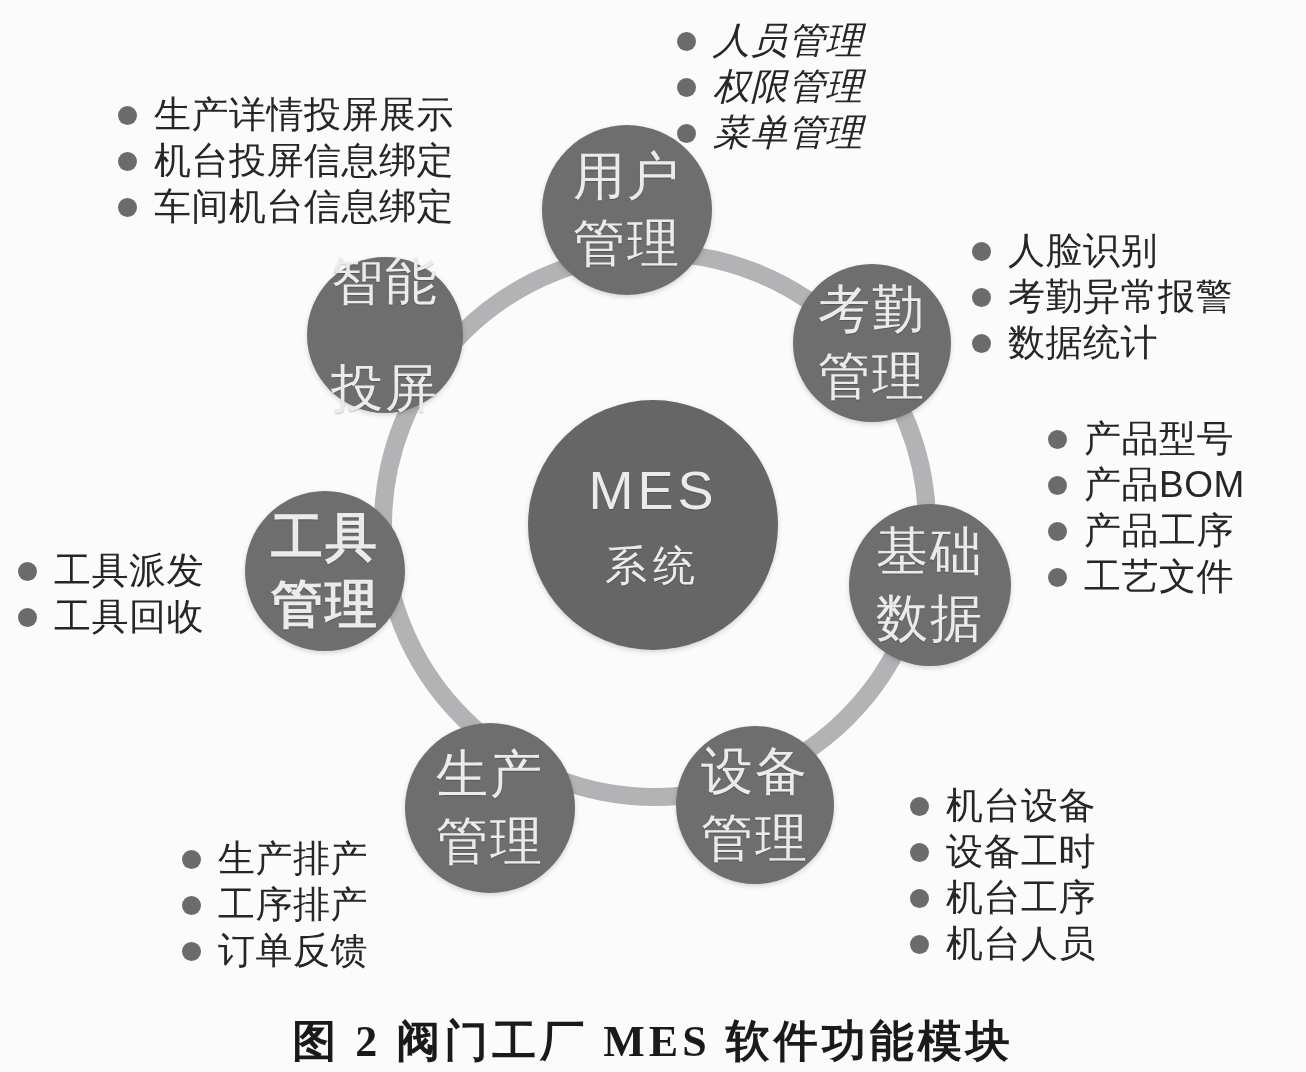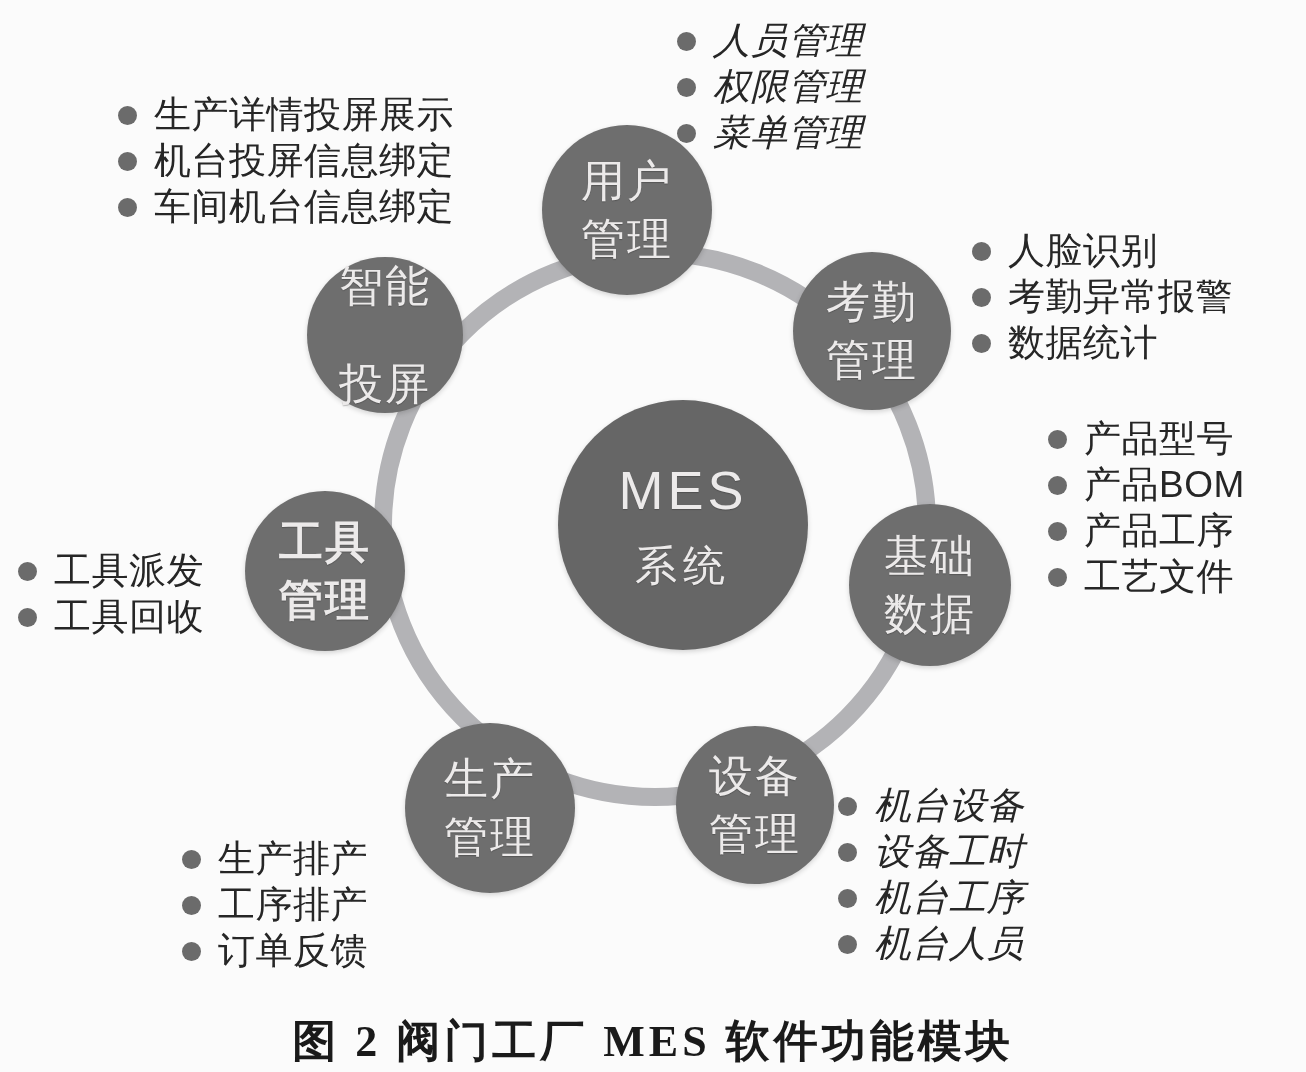--- a/index.html
+++ b/index.html
@@ -58,21 +58,21 @@
     letter-spacing: 4px;
     margin-bottom: 16px;
   }
   .node-center .l2 {
     font-size: 42px;
     letter-spacing: 6px;
   }
 
   .node-mod .l1,
   .node-mod .l2 {
-    font-size: 44px;
+    font-size: 52px;
   }
   .node-mod .l1 { margin-bottom: 4px; }
 
   
   .bullets {
     position: absolute;
     color: #2d2d2d;
   }
   .bullets ul {
     list-style: none;
@@ -129,31 +129,31 @@
 <body>
 
 <div id="page">
 
   <div id="top-sliver"></div>
 
   <svg id="ring-svg" viewBox="0 0 1306 1072">
     <circle cx="655" cy="525" r="272" fill="none" stroke="#b3b3b6" stroke-width="18"></circle>
   </svg>
 
-  <div class="node node-center" style="left:558px; top:400px; width:250px; height:250px;text-align:center;">
+  <div class="node node-center" style="left:528px; top:400px; width:250px; height:250px;text-align:center;">
     <span class="l1">MES</span>
     <span class="l2">系统</span>
   </div>
 
   <div class="node node-mod" style="left:542px; top:125px; width:170px; height:170px;">
     <span class="l1">用户</span>
     <span class="l2">管理</span>
   </div>
 
-  <div class="node node-mod" style="left:793px; top:252px; width:158px; height:158px;">
+  <div class="node node-mod" style="left:793px; top:264px; width:158px; height:158px;">
     <span class="l1">考勤</span>
     <span class="l2">管理</span>
   </div>
 
   <div class="node node-mod" style="left:849px; top:504px; width:162px; height:162px;">
     <span class="l1">基础</span>
     <span class="l2">数据</span>
   </div>
 
   <div class="node node-mod" style="left:676px; top:726px; width:158px; height:158px;">
@@ -241,21 +241,21 @@
         <span class="dot"></span>
         <span>产品工序</span>
       </li>
       <li>
         <span class="dot"></span>
         <span>工艺文件</span>
       </li>
     </ul>
   </div>
 
-  <div class="bullets" style="left:838px; top:783px;font-style:italic;">
+  <div class="bullets" style="left:910px; top:783px;">
     <ul>
       <li>
         <span class="dot"></span>
         <span>机台设备</span>
       </li>
       <li>
         <span class="dot"></span>
         <span>设备工时</span>
       </li>
       <li>

